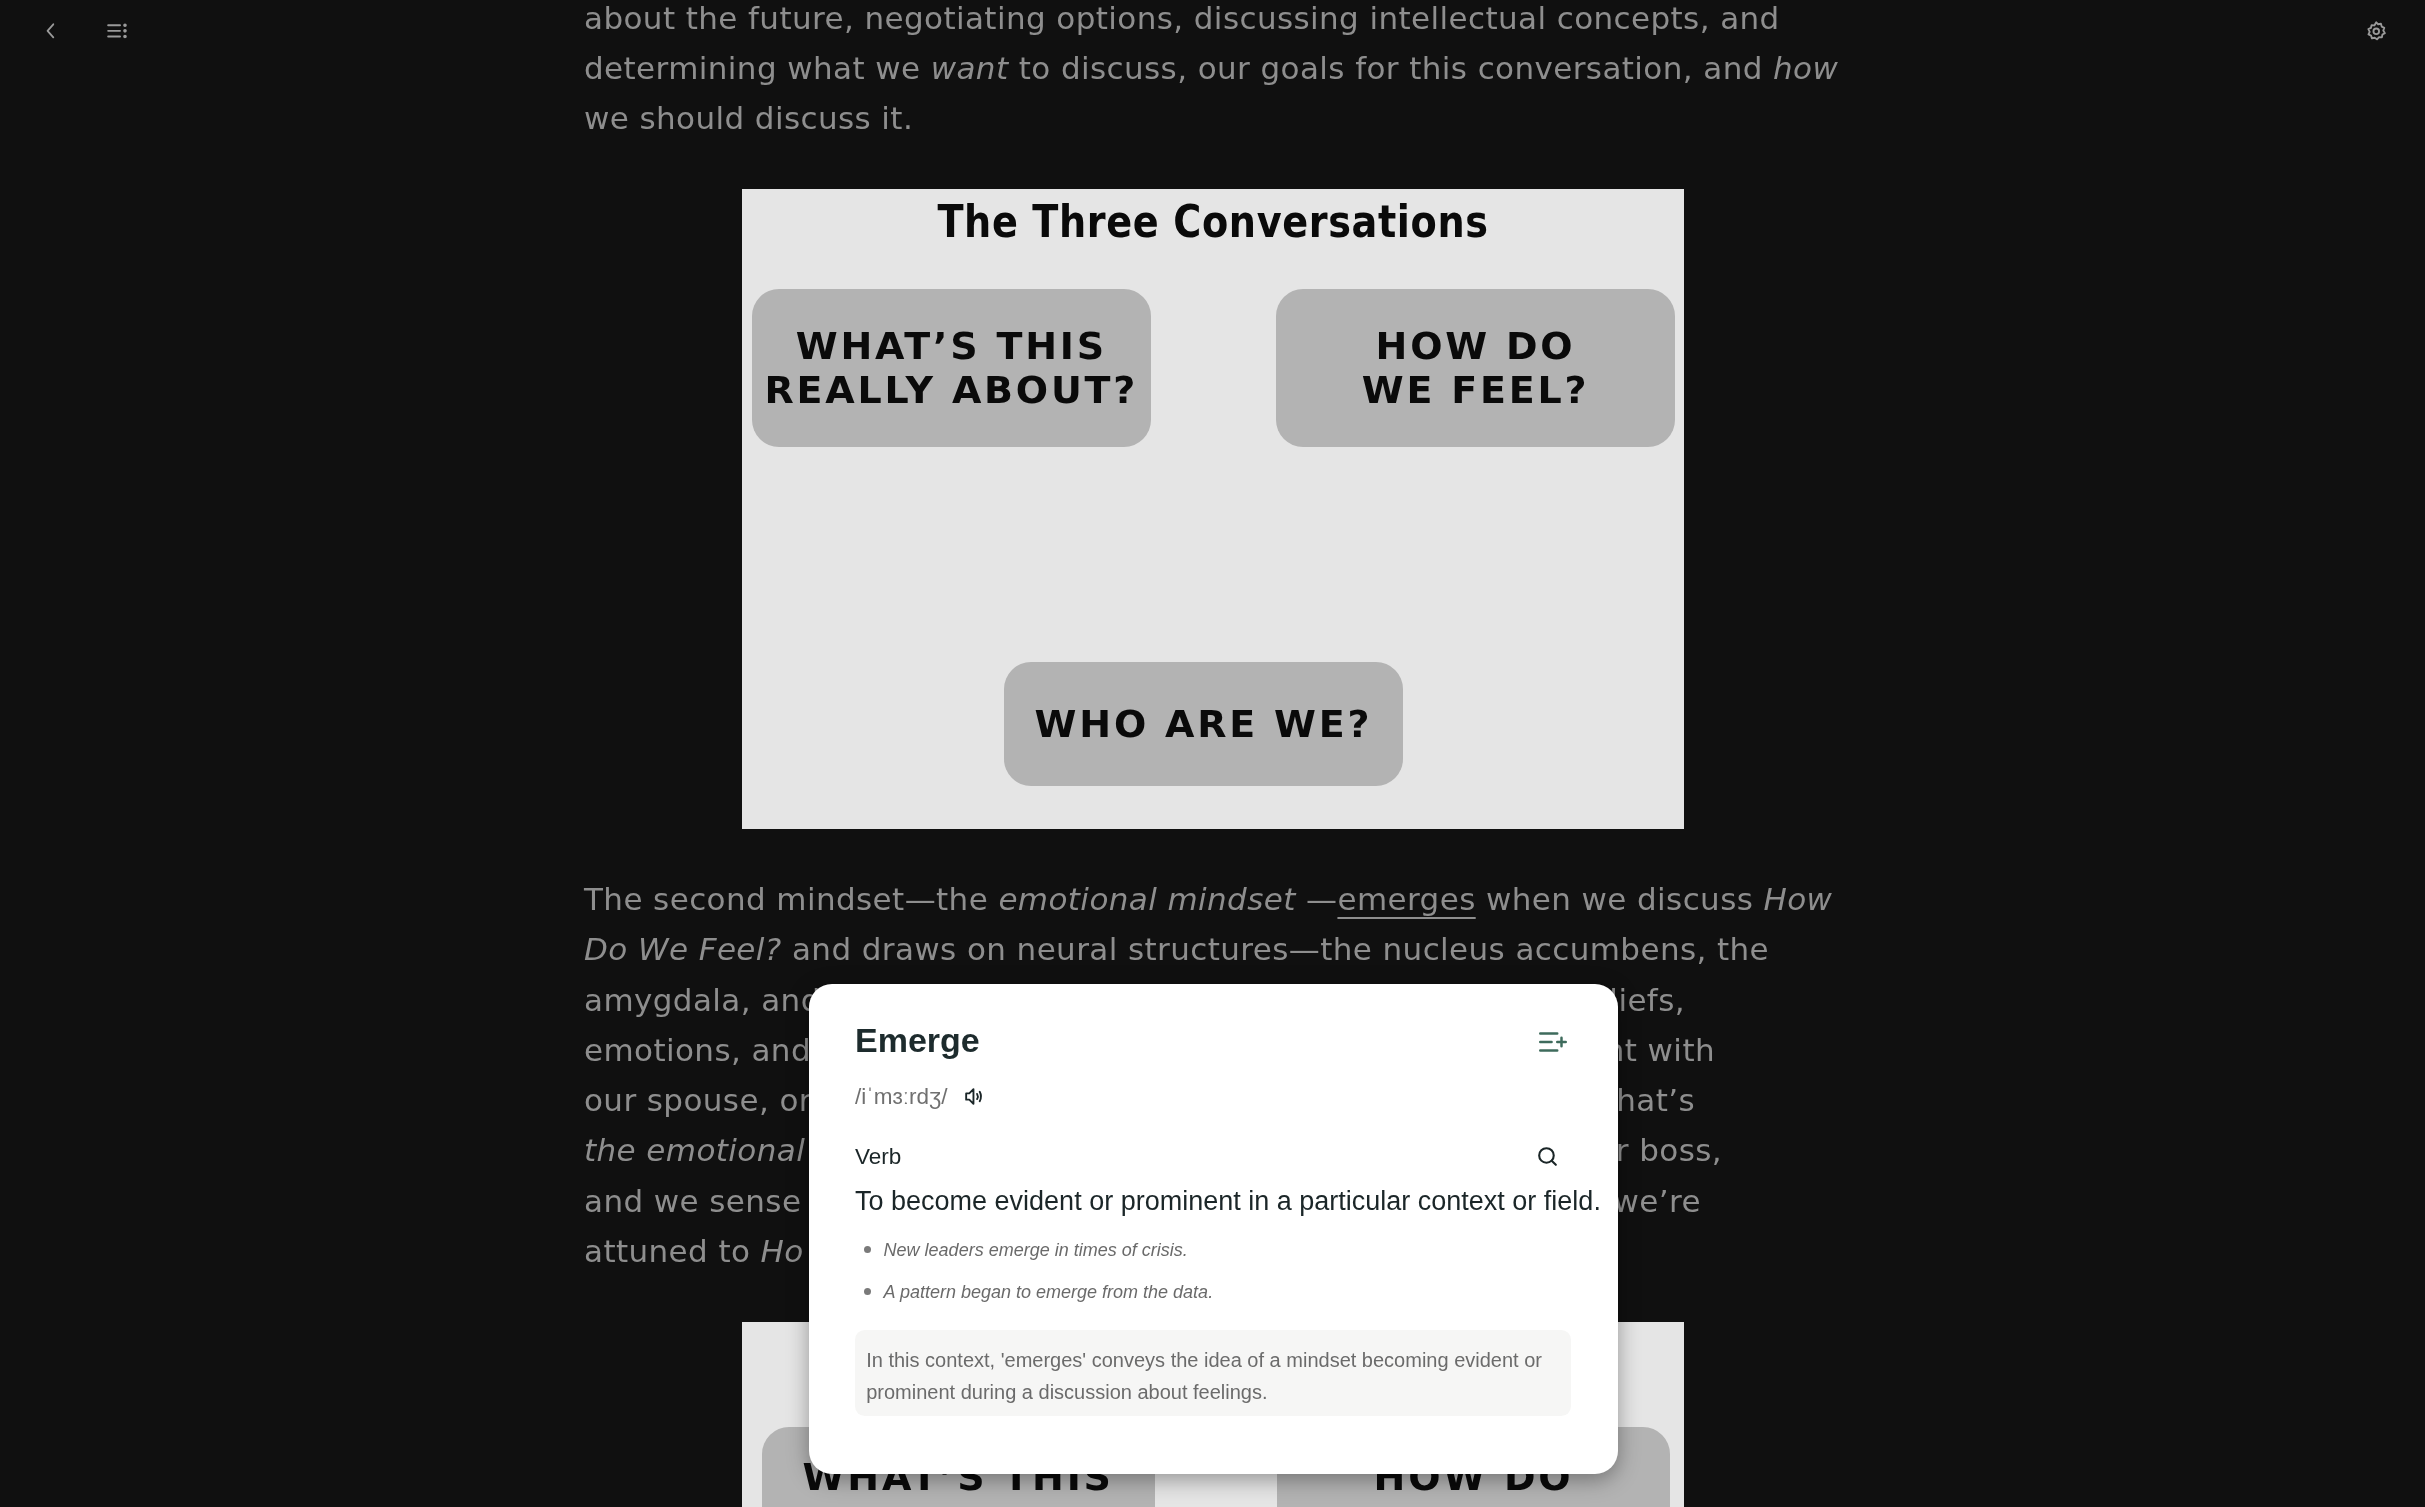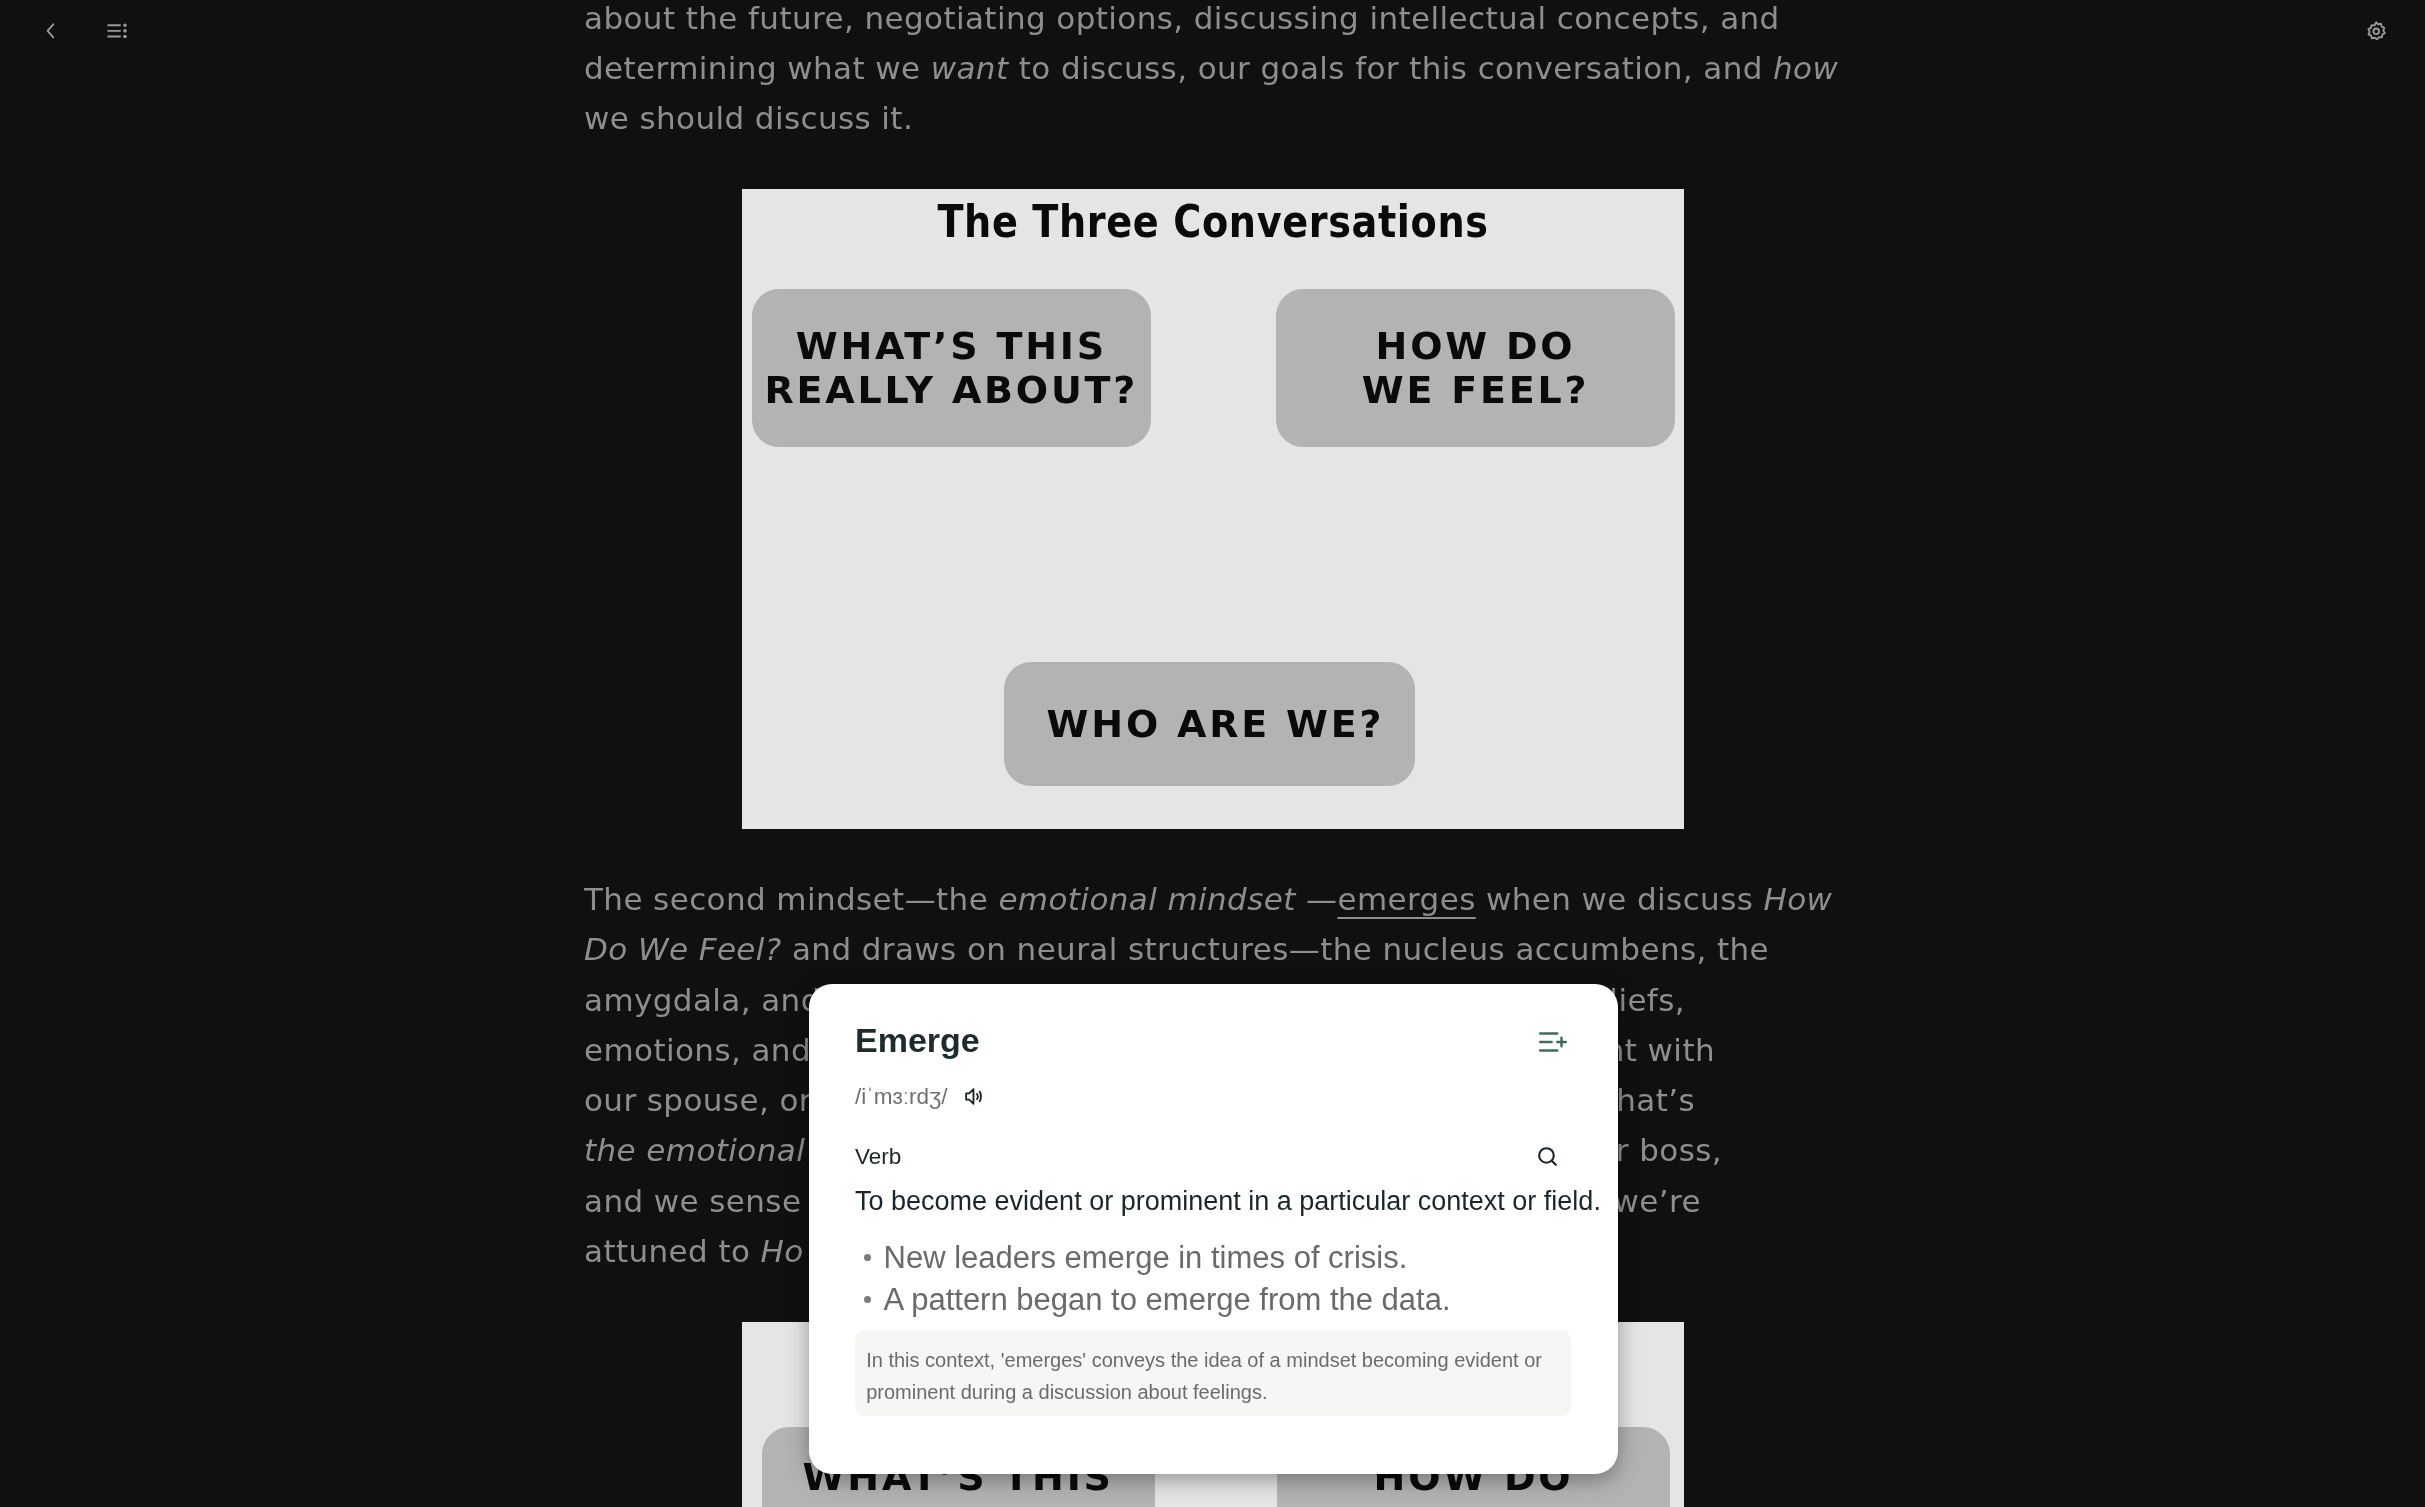--- a/index.html
+++ b/index.html
@@ -21,21 +21,21 @@
   .box.pill { border-radius: 63px / 56px; font-size: 37px; letter-spacing: 0; font-weight: bold; line-height: 44px; }
 
   .popup { position: absolute; left: 809px; top: 984px; width: 809px; height: 490px; background: #ffffff; border-radius: 23px; box-shadow: 0 5.6px 21px rgba(0,0,0,0.35); font-family: "Liberation Sans", sans-serif; color: #1b2628; }
   .pp-word { position: absolute; left: 46px; top: 37px; font-size: 34px; font-weight: bold; color: #1d2b2d; }
   .pp-add { position: absolute; right: 48px; top: 41px; width: 34px; height: 34px; cursor: pointer; }
   .pp-phon { position: absolute; left: 46px; top: 100px; font-size: 22.5px; color: #707070; }
   .pp-speak { position: absolute; left: 153px; top: 100px; width: 25px; height: 25px; cursor: pointer; }
   .pp-pos { position: absolute; left: 46px; top: 160px; font-size: 22.5px; color: #1b2628; }
   .pp-search { position: absolute; right: 55px; top: 160px; width: 28px; height: 28px; cursor: pointer; }
   .pp-def { position: absolute; left: 46px; top: 202px; font-size: 27px; color: #1b2628; white-space: nowrap; }
-  .pp-ex { position: absolute; left: 55px; font-size: 31px; color: #6a6a6a; white-space: nowrap; }
+  .pp-ex { position: absolute; left: 55px; font-size: 18px; font-style: italic; color: #6a6a6a; white-space: nowrap; }
   .pp-ex .dot { display: inline-block; width: 7px; height: 7px; border-radius: 50%; background: #7a7a7a; margin-right: 12.6px; vertical-align: middle; position: relative; top: -2.1px; }
   .pp-note { position: absolute; left: 46px; top: 346px; width: 716px; height: 86px; background: #f6f6f5; border-radius: 9.8px; box-sizing: border-box; padding: 14px 11.2px; font-size: 20px; line-height: 32px; color: #6b6b6b; }
 </style>
 </head>
 <body>
 
 <div class="topbtn" style="left:30px; top:9.8px;">
   <svg width="19.7" height="19.7" viewBox="0 0 24 24" stroke-width="2.2" stroke-linecap="round" stroke-linejoin="round">
       <path d="M15 4 L8 12 L15 20"></path>
     </svg>
@@ -89,21 +89,21 @@
         <div>WHAT’S THIS</div>
         <div>REALLY ABOUT?</div>
       </div>
   </div>
   <div class="box" style="left:534px; top:100px; width:399px; height:158px;">
     <div>
         <div>HOW DO</div>
         <div>WE FEEL?</div>
       </div>
   </div>
-  <div class="box" style="left:262px; top:473px; width:399px; height:124px;padding-left:12px;">
+  <div class="box" style="left:262px; top:473px; width:399px; height:124px;">
     <div>WHO ARE WE?</div>
   </div>
 </div>
 
 <div class="figure" style="top:1322px; height:185px;">
   <div class="box" style="left:19.7px; top:105px; width:393px; height:158px; align-items:flex-start; padding-top:28px; box-sizing:border-box;">
     <div>WHAT’S THIS</div>
   </div>
   <div class="box" style="left:535px; top:105px; width:393px; height:158px; align-items:flex-start; padding-top:28px; box-sizing:border-box;">
     <div>HOW DO</div>

